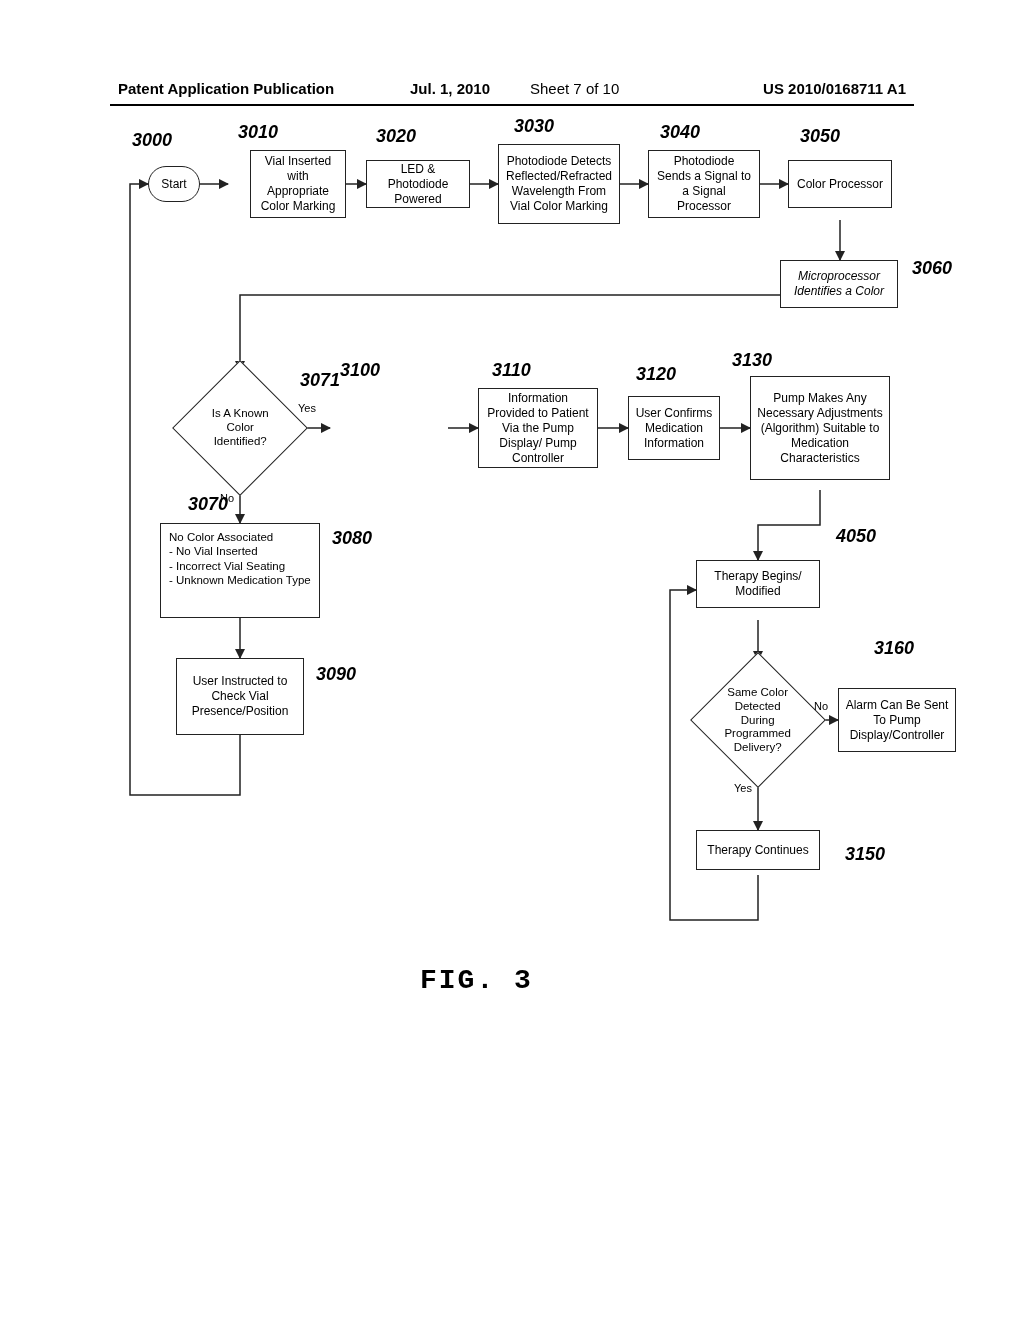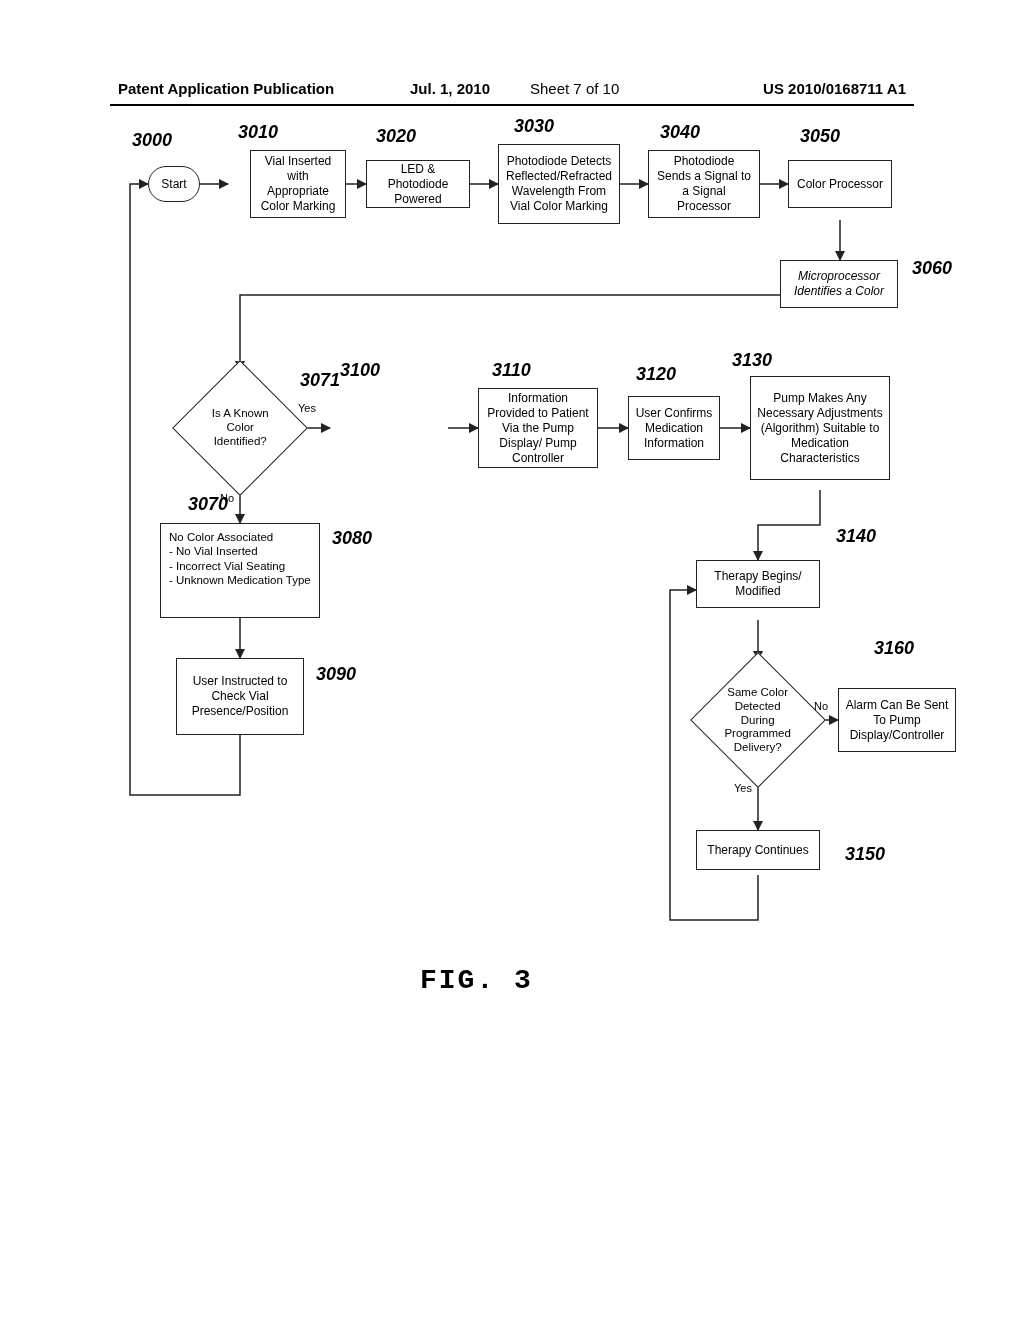--- a/index.html
+++ b/index.html
@@ -112,21 +112,21 @@
     <div class="lbl" style="left:680px; top:-4px;">3050</div>
     <div class="lbl" style="left:792px; top:128px;">3060</div>
     <div class="lbl" style="left:68px;  top:364px;">3070</div>
     <div class="lbl" style="left:180px; top:240px;">3071</div>
     <div class="lbl" style="left:212px; top:398px;">3080</div>
     <div class="lbl" style="left:196px; top:534px;">3090</div>
     <div class="lbl" style="left:220px; top:230px;">3100</div>
     <div class="lbl" style="left:372px; top:230px;">3110</div>
     <div class="lbl" style="left:516px; top:234px;">3120</div>
     <div class="lbl" style="left:612px; top:220px;">3130</div>
-    <div class="lbl" style="left:716px; top:396px;">3140</div>
+    <div class="lbl" style="left:716px; top:396px;">4050</div>
     <div class="lbl" style="left:725px; top:714px;">3150</div>
     <div class="lbl" style="left:754px; top:508px;">3160</div>
 
     <div class="smlbl" style="left:178px; top:272px;">Yes</div>
     <div class="smlbl" style="left:100px; top:362px;">No</div>
     <div class="smlbl" style="left:614px; top:652px;">Yes</div>
     <div class="smlbl" style="left:694px; top:570px;">No</div>
 
     <div class="figlbl" style="left:300px; top:835px;font-family:Liberation Mono, monospace;">FIG. 3</div>
   </div>

